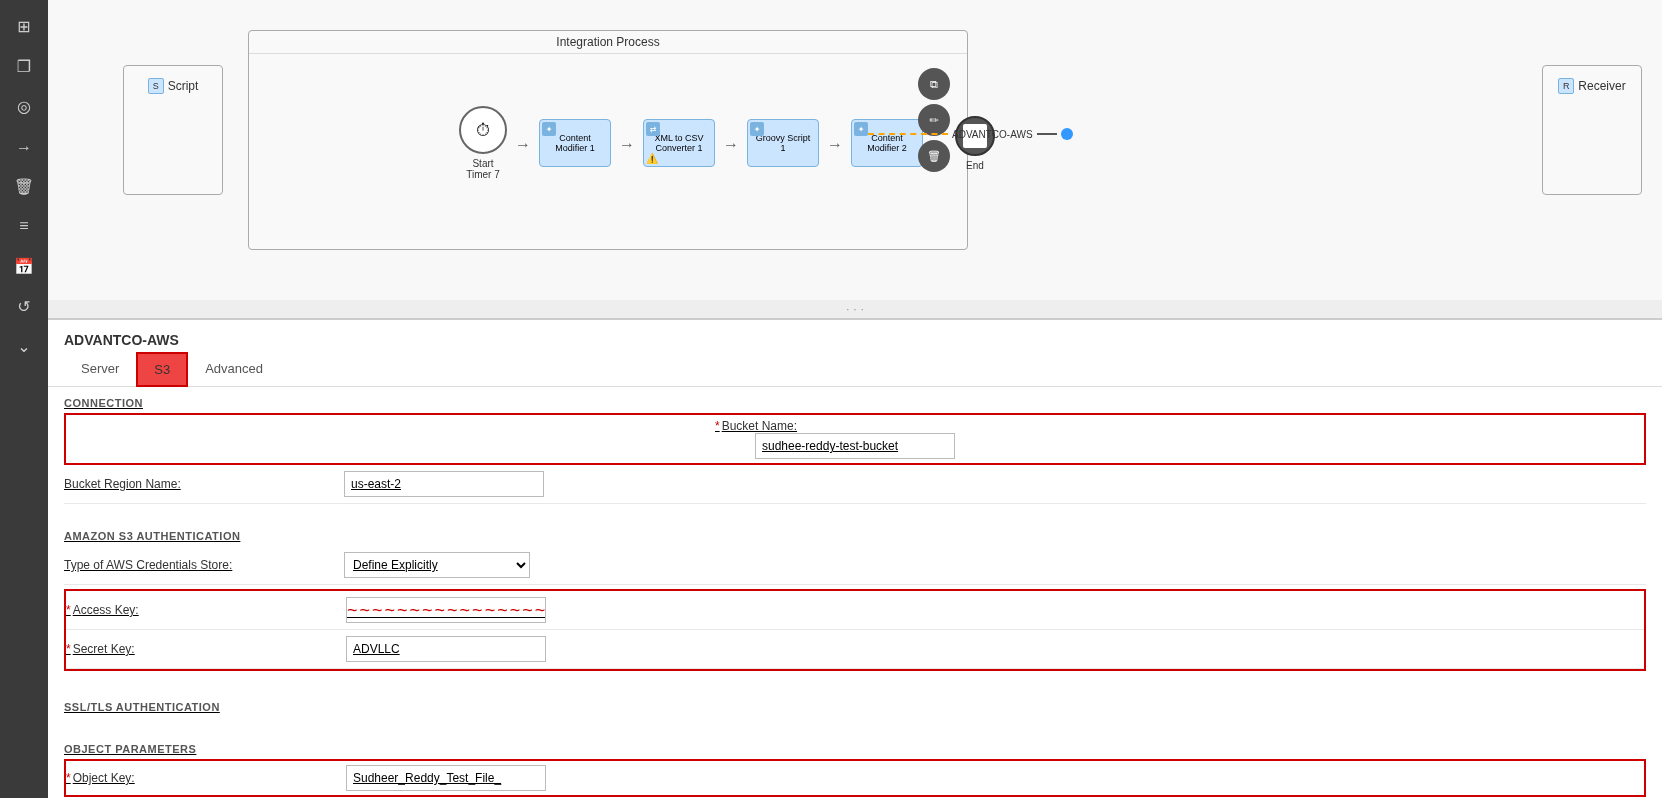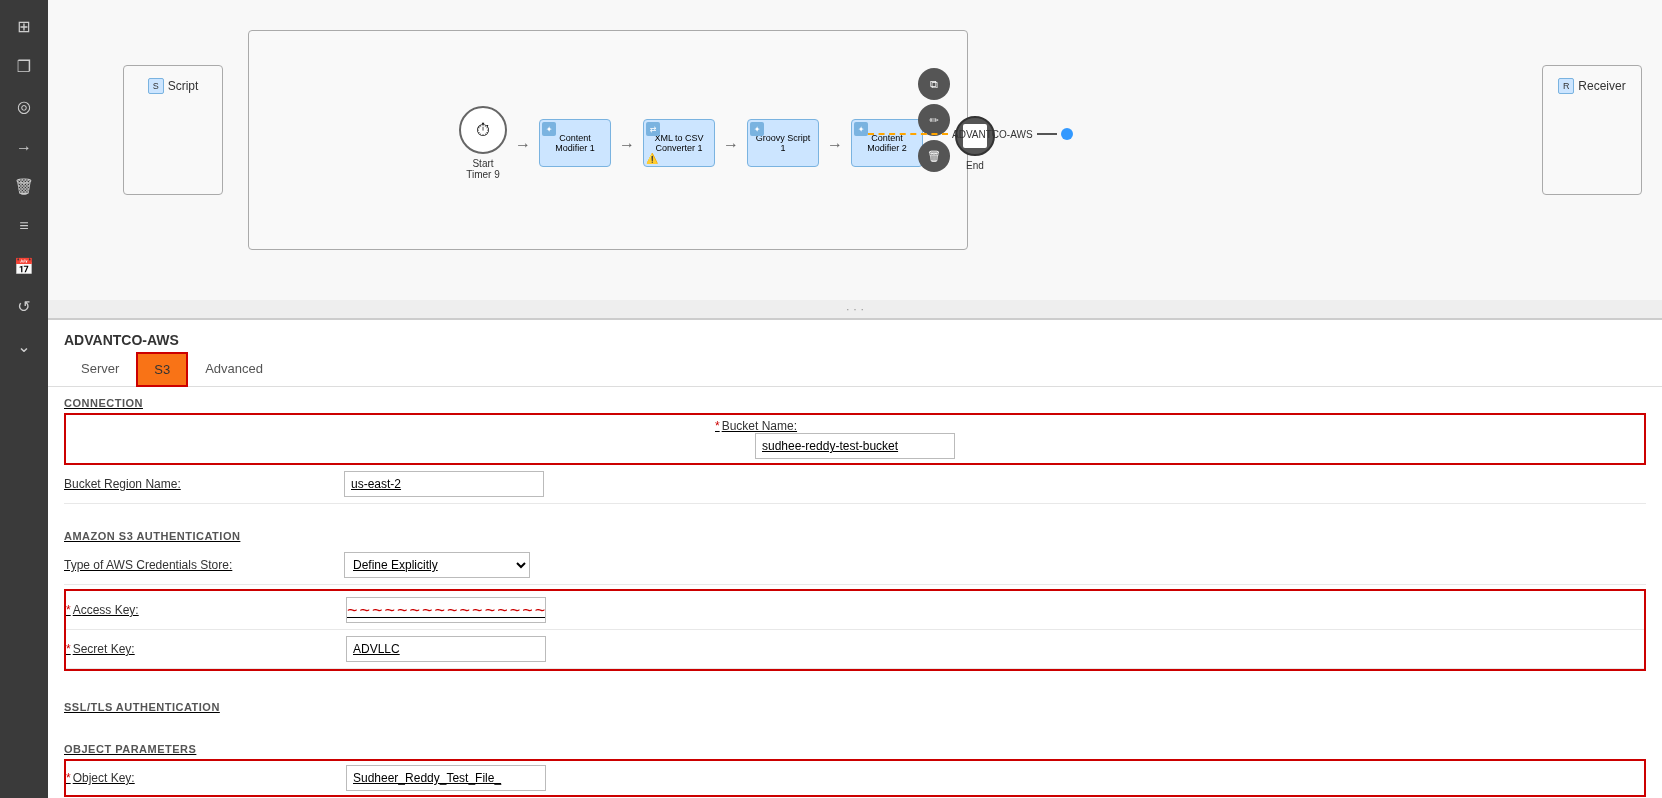--- a/index.html
+++ b/index.html
@@ -95,21 +95,21 @@
     .tabs {
       display: flex; border-bottom: 1px solid #ddd;
       padding: 0 16px; background: #fff;
     }
     .tab {
       padding: 8px 16px; cursor: pointer; font-size: 13px;
       color: #555; border: 1px solid transparent;
       margin-bottom: -1px;
     }
     .tab.active {
-      border: 2px solid #cc0000; color: #333; background: #f97316;
+      border: 2px solid #cc0000; color: #333; background: #ef4444;
     }
     .section-label {
       font-size: 11px; font-weight: bold; color: #555;
       padding: 10px 0 4px 0; letter-spacing: 0.5px;
     }
 
     .form-row {
       display: flex; align-items: center;
       border-bottom: 1px solid #e8e8e8;
       padding: 6px 0; min-height: 36px;
@@ -223,26 +223,27 @@
   <div class="canvas-area">
 
     <div class="sender-box">
       <div class="box-header">
         <div class="box-icon">S</div>
         <span>Script</span>
       </div>
     </div>
 
     <div class="integration-box">
+      <div class="integration-box-title">Integration Process</div>
 
       <div class="flow-container">
 
         <div class="node">
           <div class="node-shape-circle">⏱</div>
-          <div class="node-label">Start Timer 9</div>
+          <div class="node-label">Start Timer 7</div>
         </div>
         <div class="arrow">→</div>
 
         <div class="node">
           <div class="node-shape-rect">
             <div class="corner-icon">✦</div>
             <span style="font-size:9px; padding: 2px 4px;">Content<br>Modifier 1</span>
           </div>
         </div>
         <div class="arrow">→</div>

